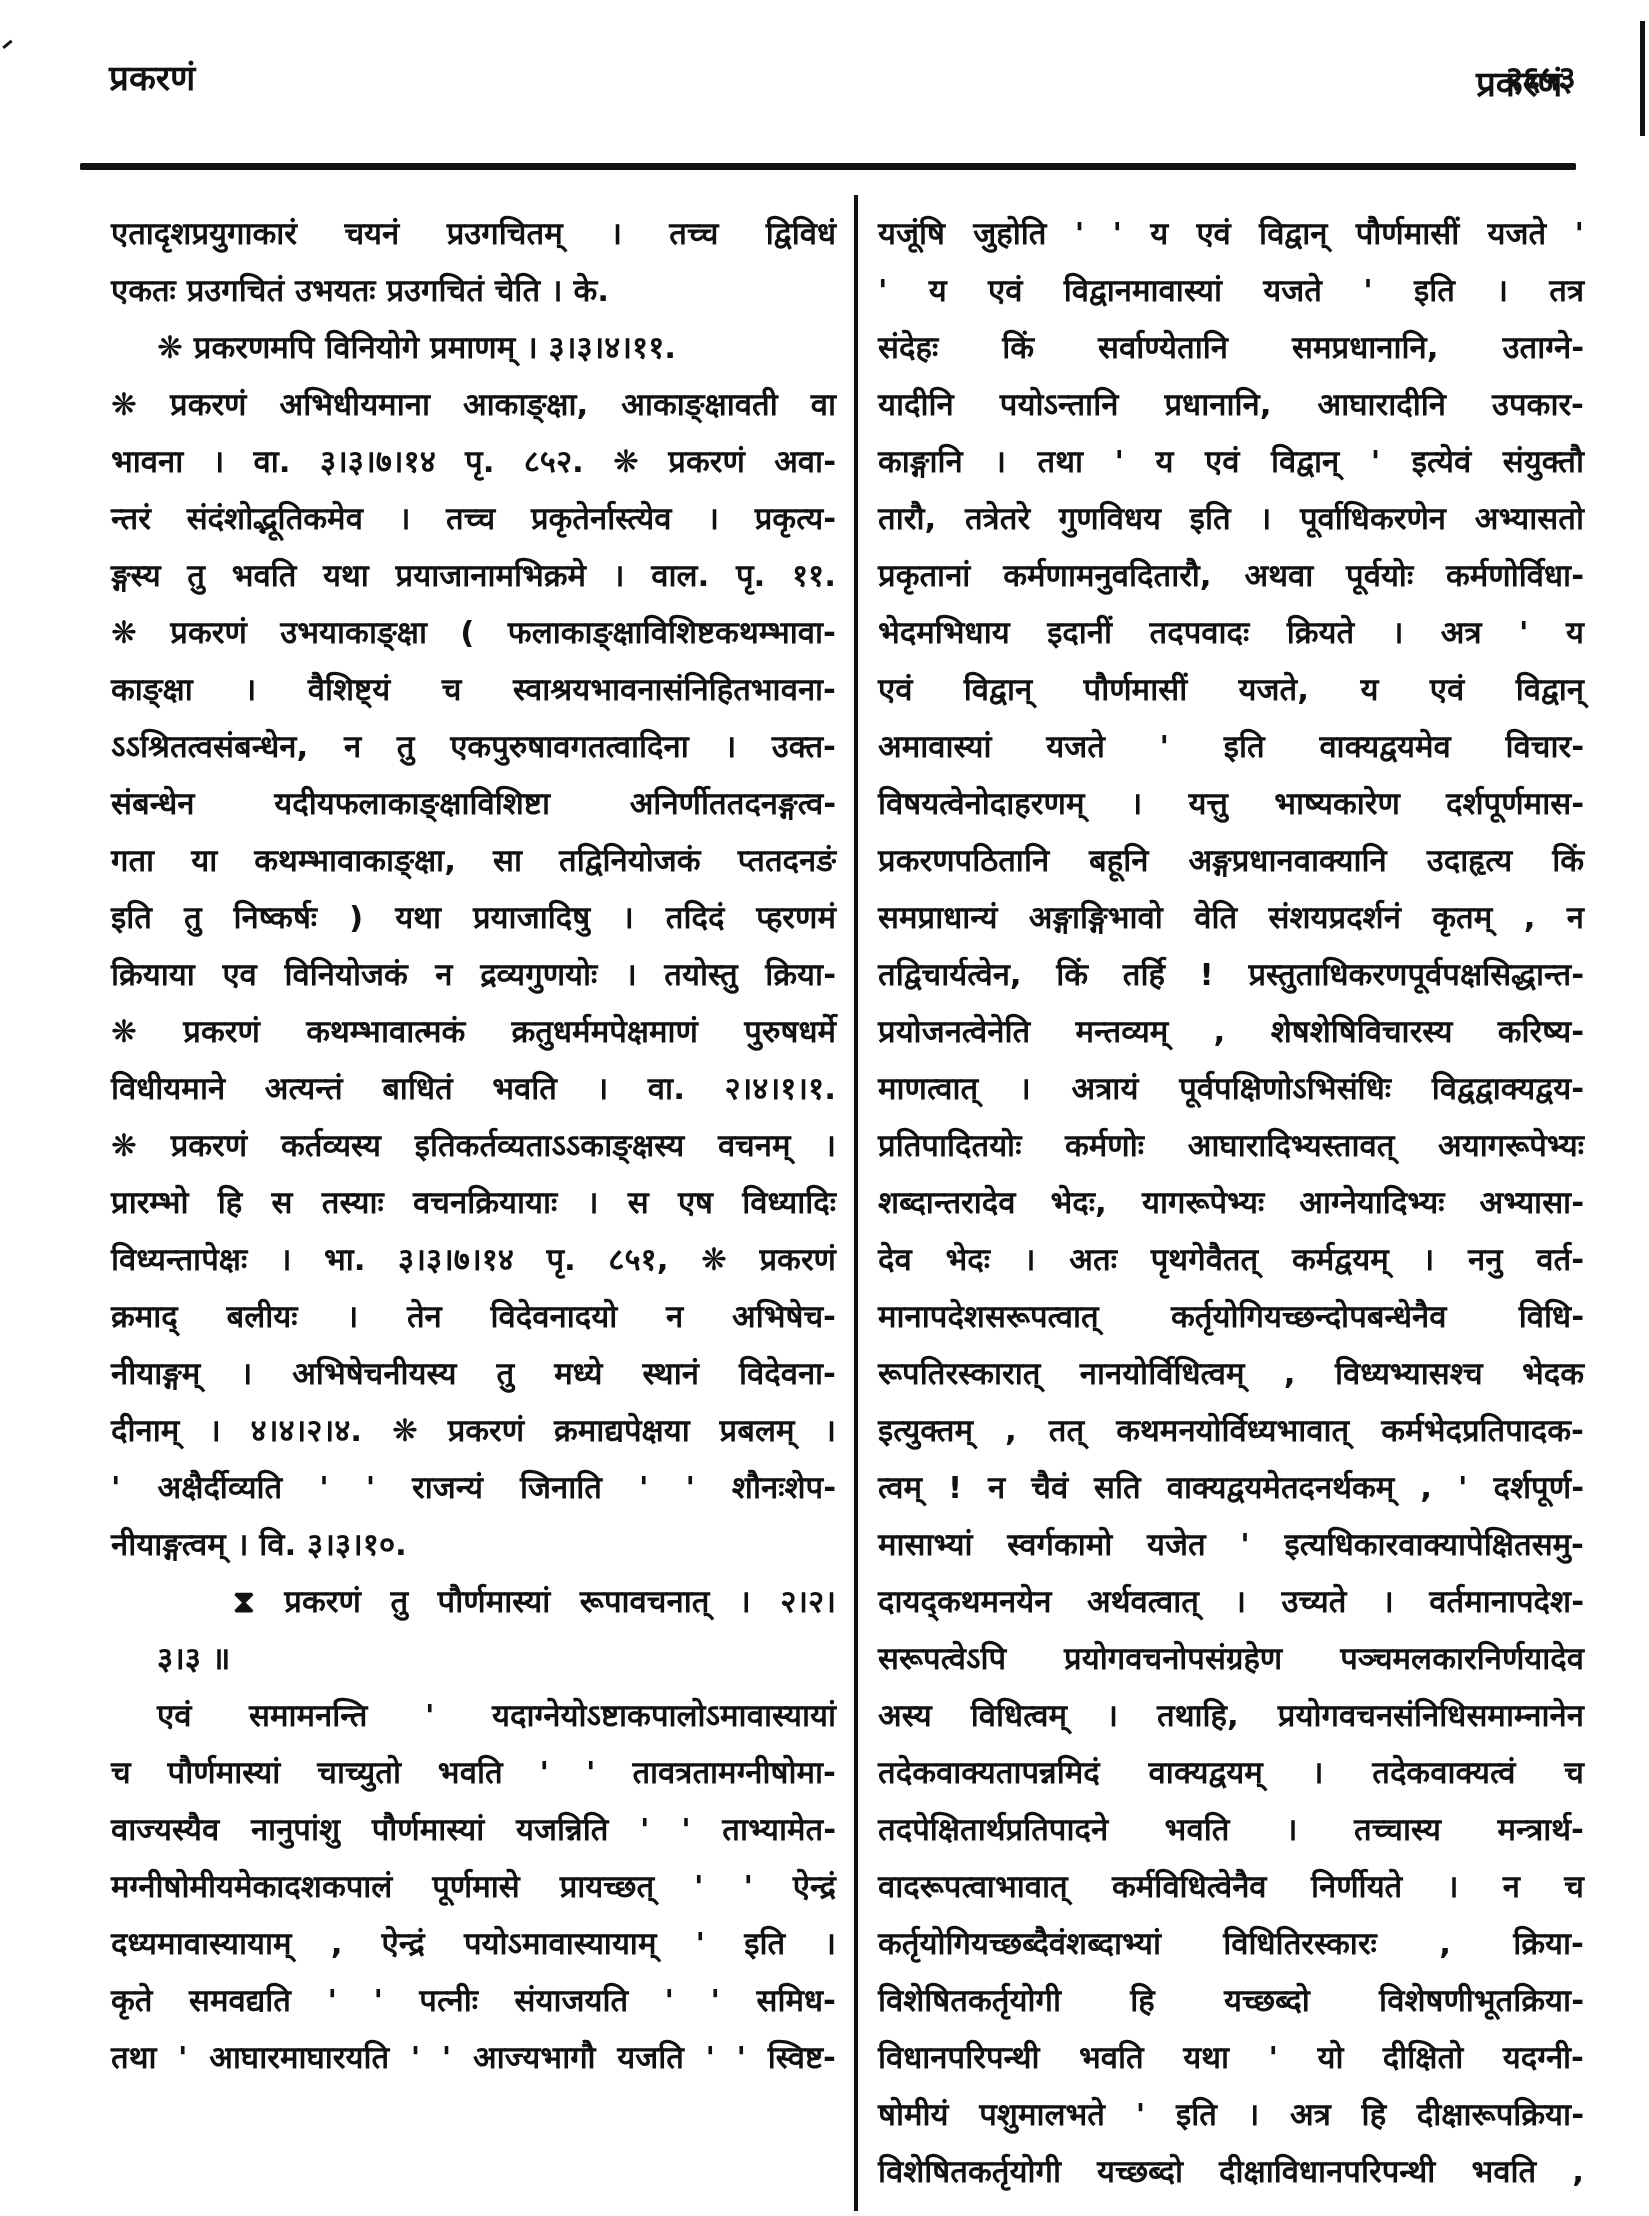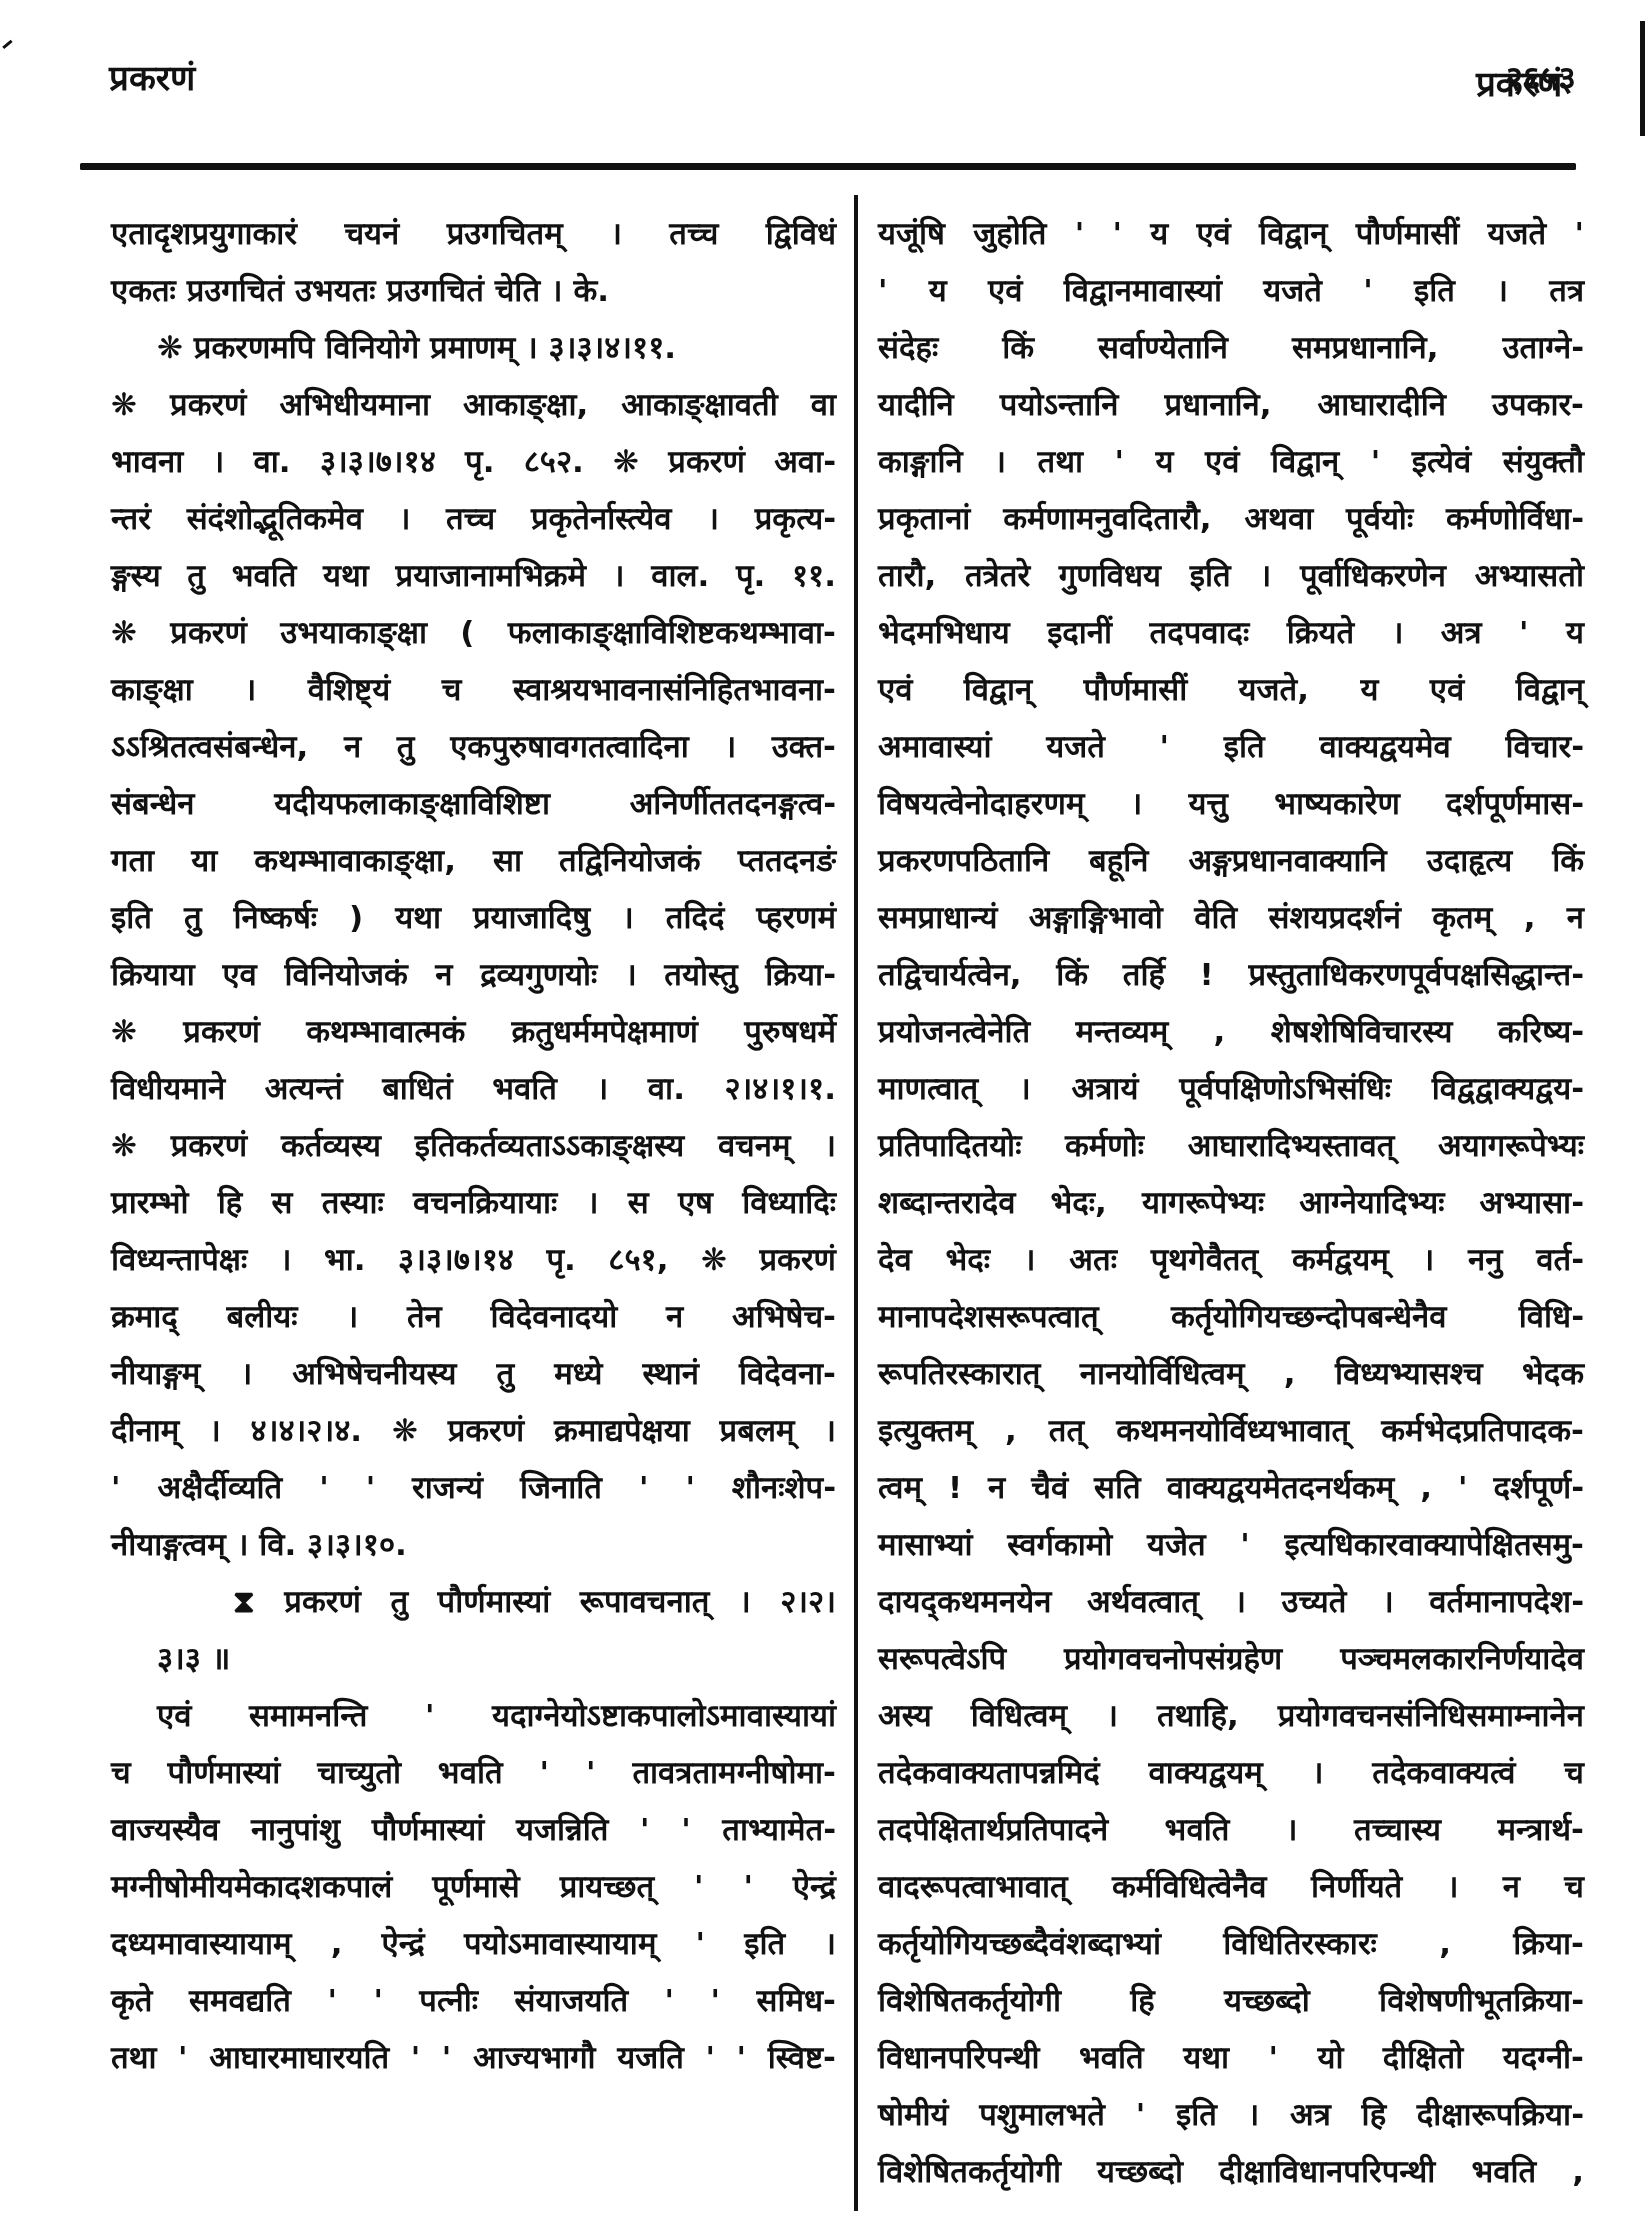--- a/index.html
+++ b/index.html
@@ -82,22 +82,22 @@
       <div class="line">दध्यमावास्यायाम् , ऐन्द्रं पयोऽमावास्यायाम् ' इति ।</div>
       <div class="line">कृते समवद्यति ' ' पत्नीः संयाजयति ' ' समिध-</div>
       <div class="line">तथा ' आघारमाघारयति ' ' आज्यभागौ यजति ' ' स्विष्ट-</div>
     </div>
   <div class="col col-right" id="col-right">
       <div class="line">यजूंषि जुहोति ' ' य एवं विद्वान् पौर्णमासीं यजते '</div>
       <div class="line">' य एवं विद्वानमावास्यां यजते ' इति । तत्र</div>
       <div class="line">संदेहः किं सर्वाण्येतानि समप्रधानानि, उताग्ने-</div>
       <div class="line">यादीनि पयोऽन्तानि प्रधानानि, आघारादीनि उपकार-</div>
       <div class="line">काङ्गानि । तथा ' य एवं विद्वान् ' इत्येवं संयुक्तौ</div>
+      <div class="line">तारौ, तत्रेतरे गुणविधय इति । पूर्वाधिकरणेन अभ्यासतो</div>
       <div class="line">प्रकृतानां कर्मणामनुवदितारौ, अथवा पूर्वयोः कर्मणोर्विधा-</div>
-      <div class="line">तारौ, तत्रेतरे गुणविधय इति । पूर्वाधिकरणेन अभ्यासतो</div>
       <div class="line">भेदमभिधाय इदानीं तदपवादः क्रियते । अत्र ' य</div>
       <div class="line">एवं विद्वान् पौर्णमासीं यजते, य एवं विद्वान्</div>
       <div class="line">अमावास्यां यजते ' इति वाक्यद्वयमेव विचार-</div>
       <div class="line">विषयत्वेनोदाहरणम् । यत्तु भाष्यकारेण दर्शपूर्णमास-</div>
       <div class="line">प्रकरणपठितानि बहूनि अङ्गप्रधानवाक्यानि उदाहृत्य किं</div>
       <div class="line">समप्राधान्यं अङ्गाङ्गिभावो वेति संशयप्रदर्शनं कृतम् , न</div>
       <div class="line">तद्विचार्यत्वेन, किं तर्हि ! प्रस्तुताधिकरणपूर्वपक्षसिद्धान्त-</div>
       <div class="line">प्रयोजनत्वेनेति मन्तव्यम् , शेषशेषिविचारस्य करिष्य-</div>
       <div class="line">माणत्वात् । अत्रायं पूर्वपक्षिणोऽभिसंधिः विद्वद्वाक्यद्वय-</div>
       <div class="line">प्रतिपादितयोः कर्मणोः आघारादिभ्यस्तावत् अयागरूपेभ्यः</div>

